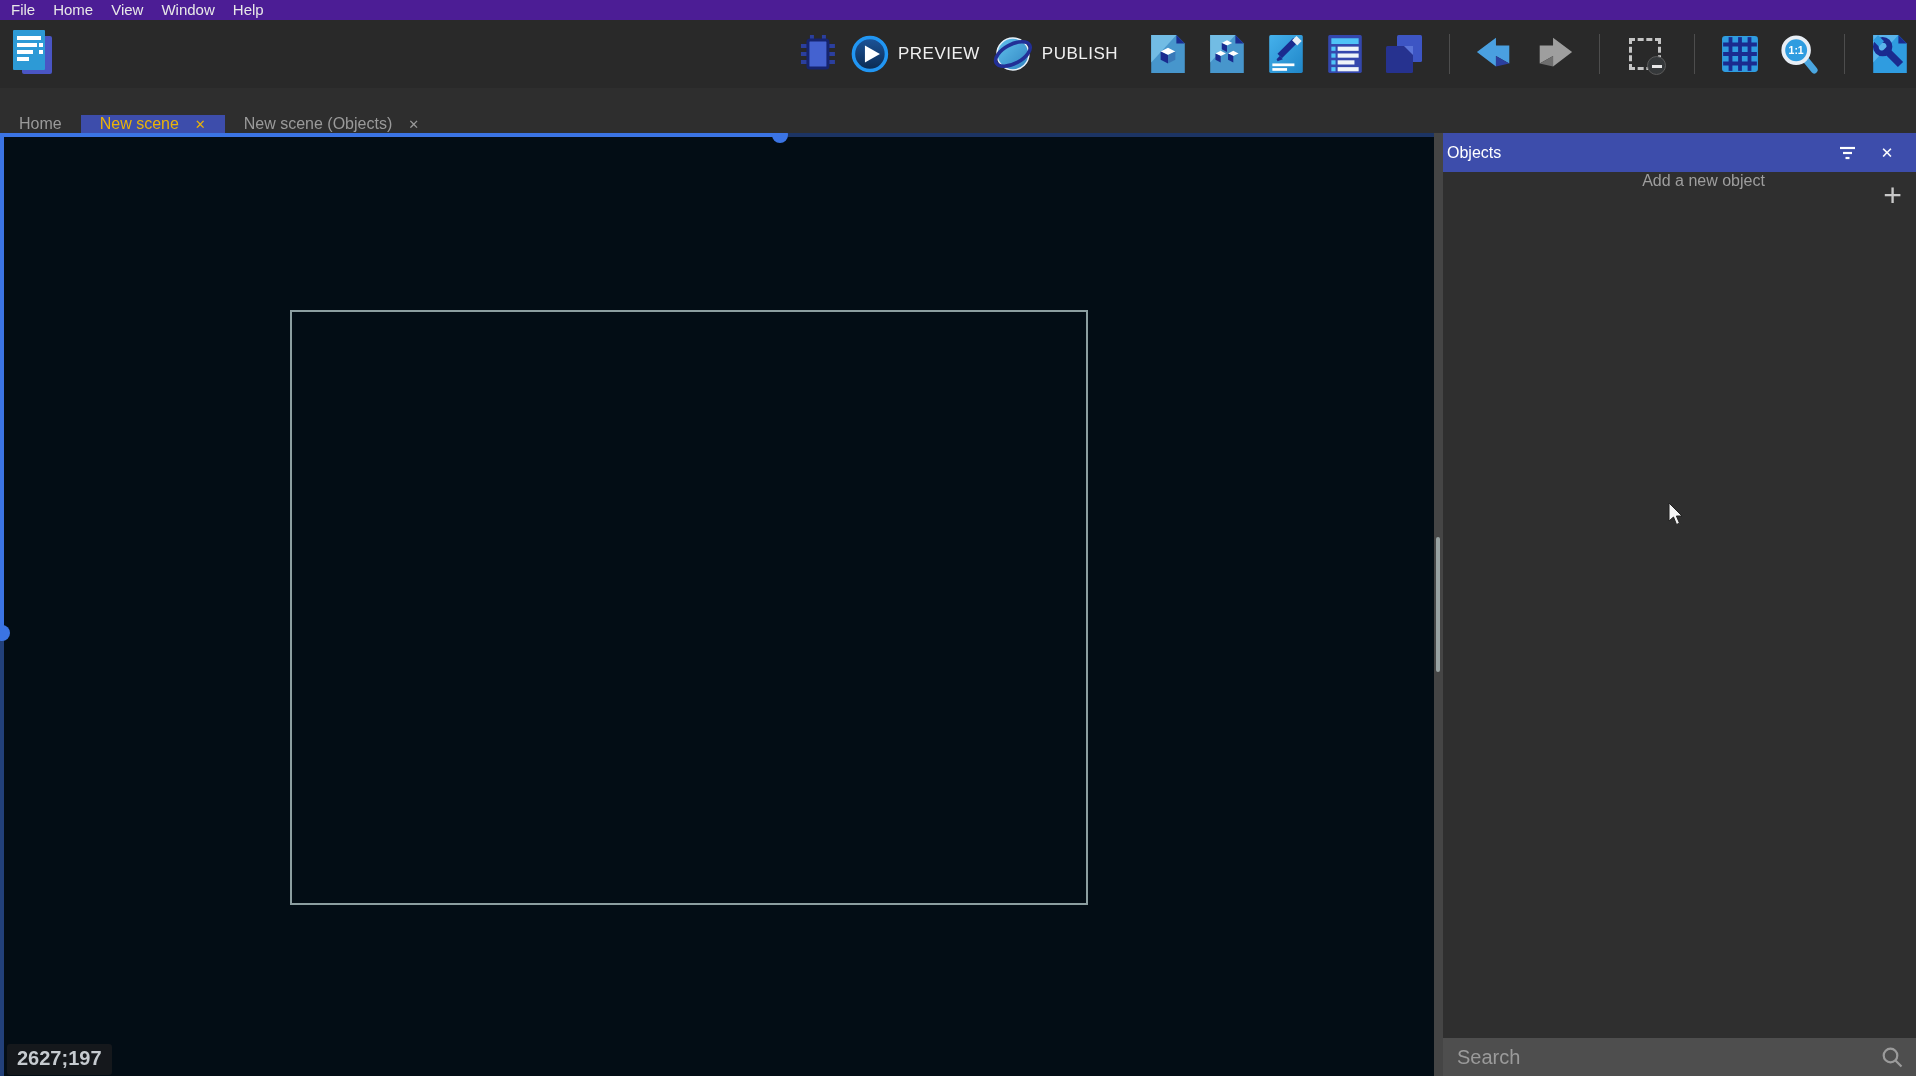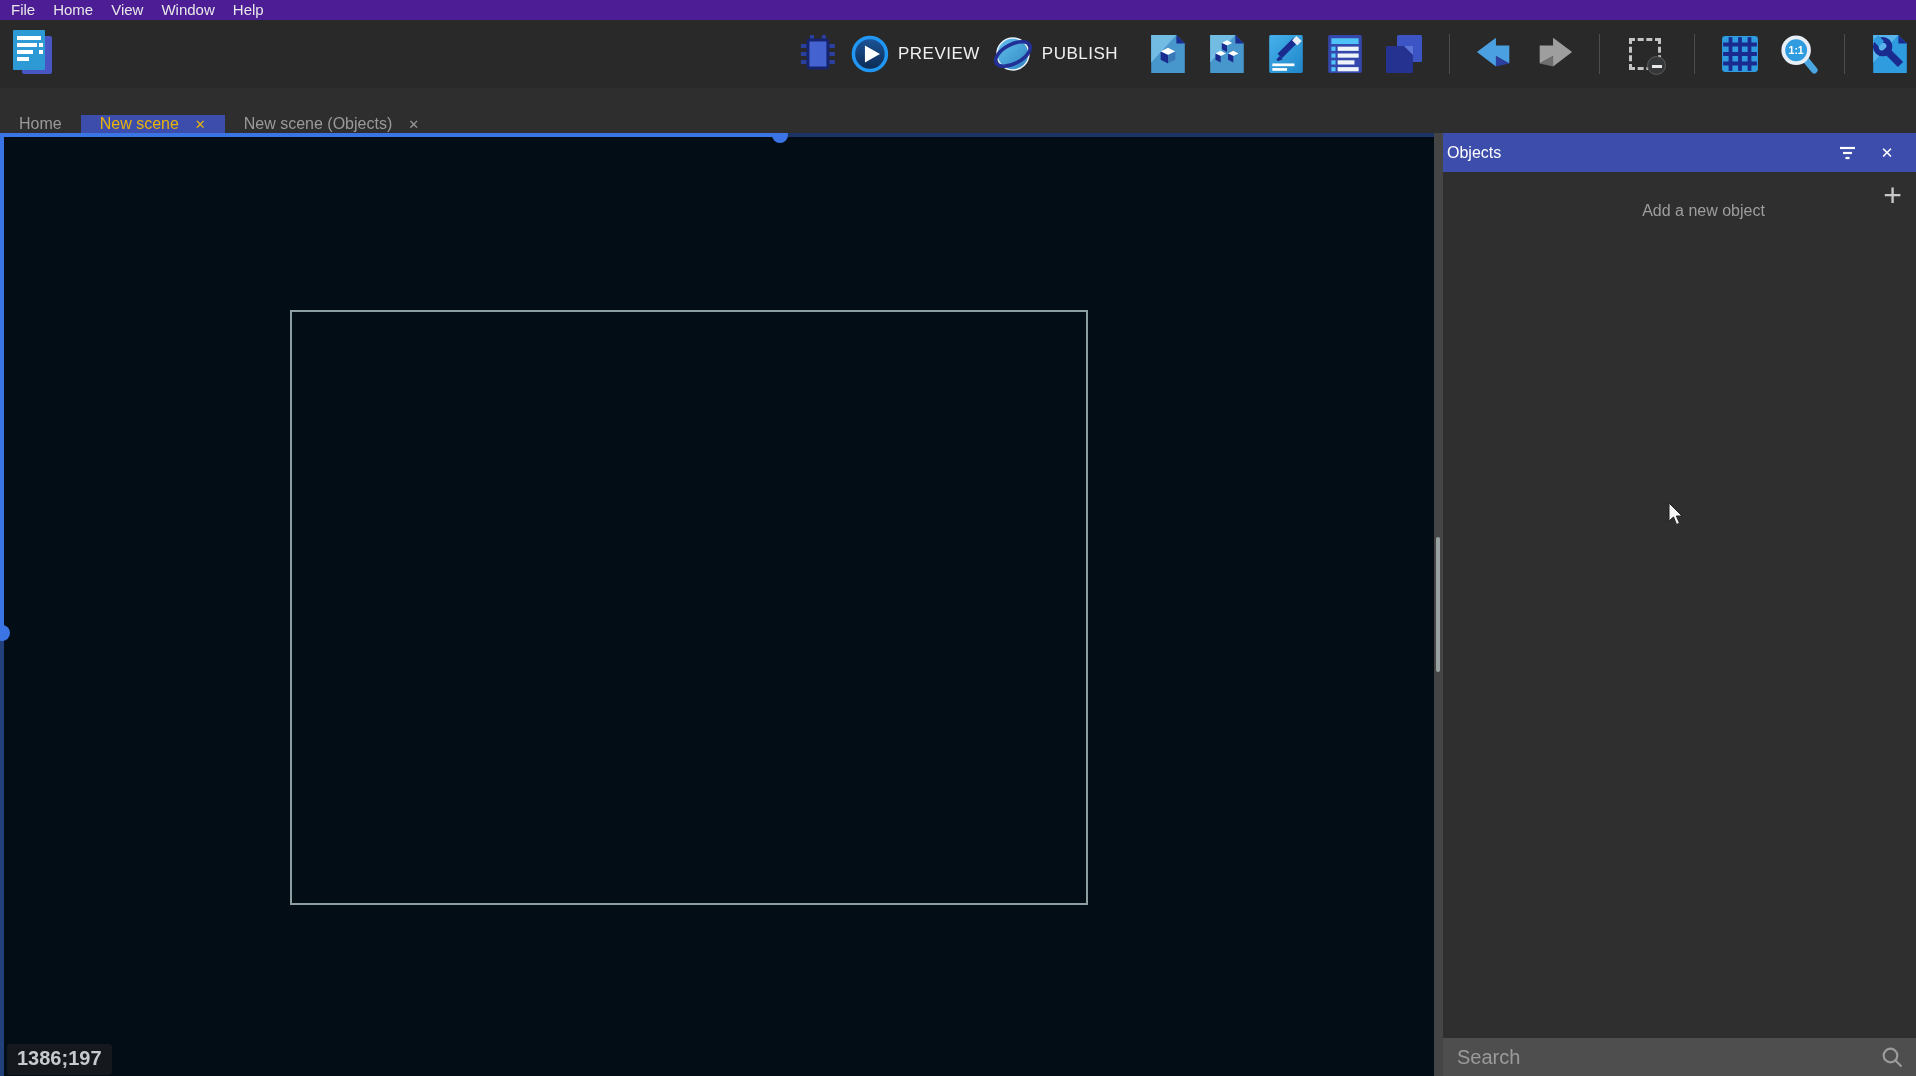--- a/index.html
+++ b/index.html
@@ -54,21 +54,21 @@
 
   .scroll-strip { position:relative; width:9px; background:#454545; flex:none; }
   .scroll-thumb { position:absolute; left:2px; top:404px; width:4px; height:135px; background:#98a2a2; border-radius:2px; }
 
   
   .panel { width:473px; background:#2f2f2f; display:flex; flex-direction:column; flex:none; }
   .panel-header { height:39px; background:#3d4dab; display:flex; align-items:center; padding:0 16px 0 4px; flex:none; }
   .panel-title { color:#ffffff; font-size:16px; flex:1; }
   .panel-header-btn { display:flex; align-items:center; justify-content:center; width:26px; height:26px; margin-left:14px; }
   .panel-close { color:#ffffff; font-size:15px; }
-  .add-row { position:relative; height:48px; display:flex; align-items:flex-end; justify-content:center; flex:none;padding-left:48px; }
+  .add-row { position:relative; height:48px; display:flex; align-items:flex-start; justify-content:center; flex:none;padding-left:48px; }
   .add-label { color:#9e9e9e; font-size:16px; }
   .add-plus { position:absolute; right:14px; top:50%; transform:translateY(-54%); color:#c8c8c8;
               font-size:32px; font-weight:100; line-height:30px; }
   .panel-fill { flex:1; }
   .search-bar { height:38px; background:#4e4e4e; display:flex; align-items:center; padding:0 12px 0 14px; flex:none; }
   .search-input { flex:1; background:transparent; border:none; outline:none; color:#d8d8d8; font-size:20px;
                   font-family:"Liberation Sans", sans-serif; }
   .search-input::placeholder { color:#9b9b9b; opacity:1; }
 
   .cursor { position:absolute; left:1668px; top:502px; pointer-events:none; z-index:50; }
@@ -300,21 +300,21 @@
     <div class="canvas">
       <div class="sel-top-bright"></div>
       <div class="sel-top-dark"></div>
       <div class="sel-left-bright"></div>
       <div class="sel-left-dark"></div>
       <div class="handle top"></div>
       <div class="handle left"></div>
 
       <div class="game-frame"></div>
 
-      <div class="coord-badge">1386;197</div>
+      <div class="coord-badge">2627;197</div>
     </div>
 
     <div class="scroll-strip">
       <div class="scroll-thumb"></div>
     </div>
 
     <div class="panel">
       <div class="panel-header">
         <span class="panel-title">Objects</span>
         <span class="panel-header-btn">

